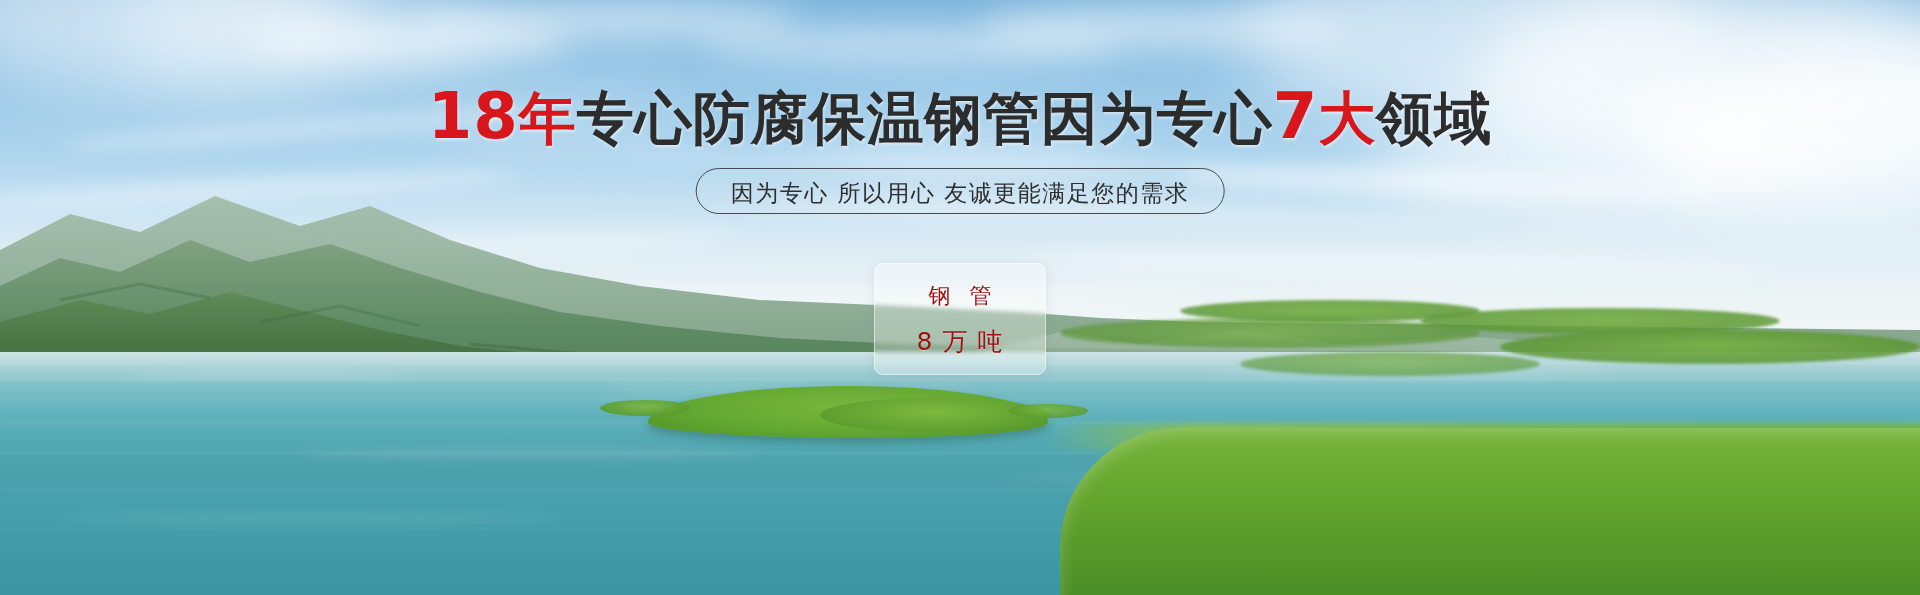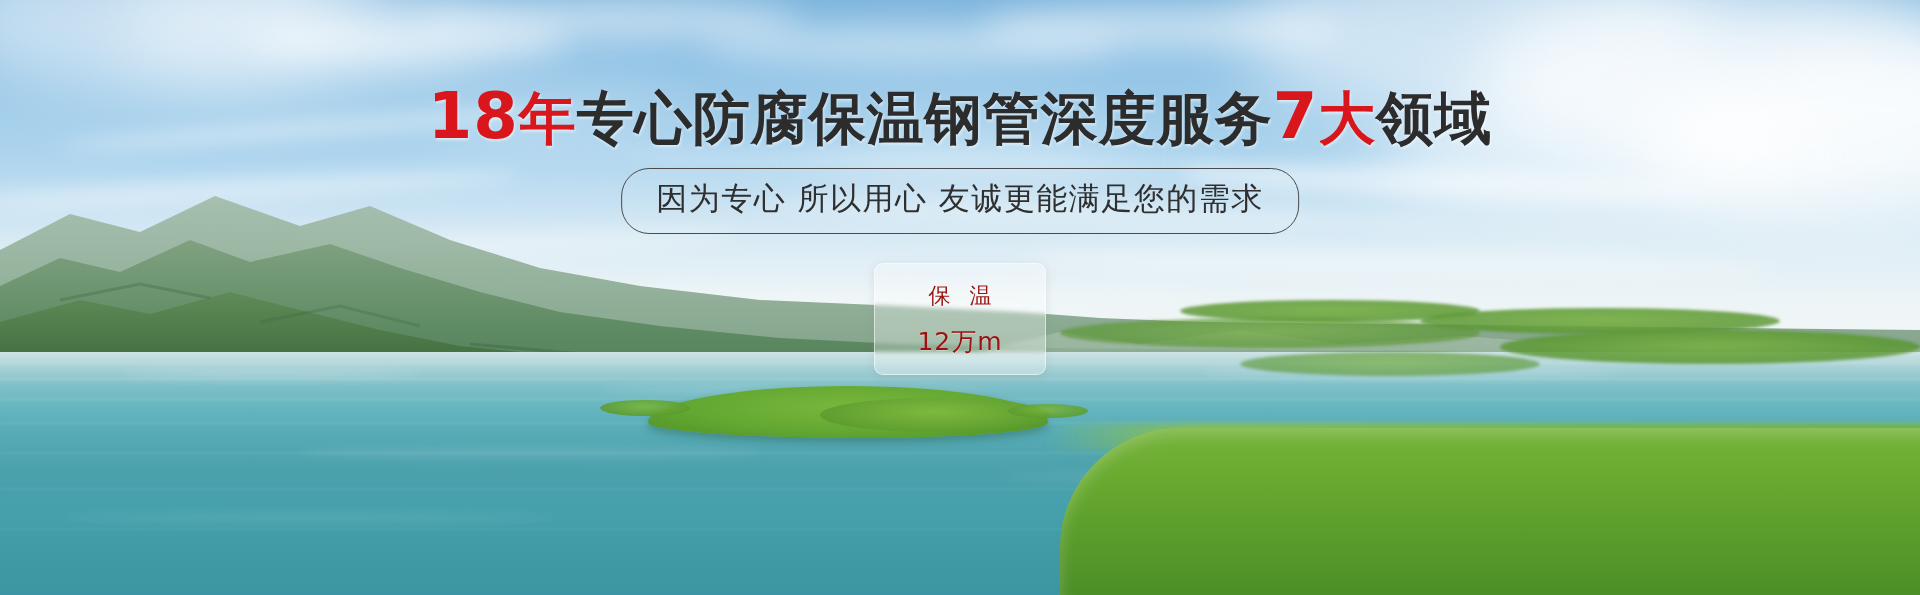--- a/index.html
+++ b/index.html
@@ -115,24 +115,24 @@
   .headline span{display:inline;}
   .h-red{color:#d8161b;text-shadow:1px 2px 3px rgba(255,255,255,.55);}
   .h-dark{color:#2c2c2c;text-shadow:1px 2px 3px rgba(255,255,255,.5);}
   .h-num{font-size:64px;}
   .h-gap{display:inline-block;width:26px;}
 
   .pill{
     position:absolute;left:50%;top:168px;transform:translateX(-50%);
     border:1.6px solid #4a4a4a;
     border-radius:28px;
-    padding:9px 34px 13px 34px;
+    padding:9px 34px 4px 34px;
     color:#2f2f2f;
     font-family:"DejaVu Sans","Liberation Sans",sans-serif;
-    font-size:31px;font-weight:normal;letter-spacing:1.5px;
+    font-size:23px;font-weight:normal;letter-spacing:1.5px;
     white-space:nowrap;
     background:rgba(255,255,255,.06);
   }
 
   
   .cards{
     position:absolute;left:50%;top:263px;transform:translateX(-50%);
     display:flex;gap:6px;
   }
   .card{
@@ -256,29 +256,29 @@
   <div class="island2"></div>
   <div class="islandsm" style="left:600px;top:400px;width:90px;height:16px;opacity:.9;"></div>
   <div class="islandsm" style="left:1008px;top:404px;width:80px;height:14px;opacity:.85;"></div>
 
   <div class="grass-edge"></div>
   <div class="grass grass-main"></div>
 
   <div class="content">
 
     <div class="headline">
-      <span class="h-red h-num">18</span><span class="h-red">年</span><span class="h-dark">专心防腐保温钢管</span><span class="h-gap"></span><span class="h-dark">深度服务</span><span class="h-red h-num">7</span><span class="h-red">大</span><span class="h-dark">领域</span>
+      <span class="h-red h-num">18</span><span class="h-red">年</span><span class="h-dark">专心防腐保温钢管</span><span class="h-gap"></span><span class="h-dark">因为专心</span><span class="h-red h-num">7</span><span class="h-red">大</span><span class="h-dark">领域</span>
     </div>
 
     <div class="pill">因为专心 所以用心  友诚更能满足您的需求</div>
 
     <div class="cards">
 
-
-
       <div class="card">
-        <div class="card-label">保 温</div>
-        <div class="card-value"><span>12万m</span><sup></sup></div>
+        <div class="card-label">钢 管</div>
+        <div class="card-value"><span>8 万 吨</span></div>
       </div>
+
+
 
     </div>
   </div>
 </div>
 
 </body></html>

